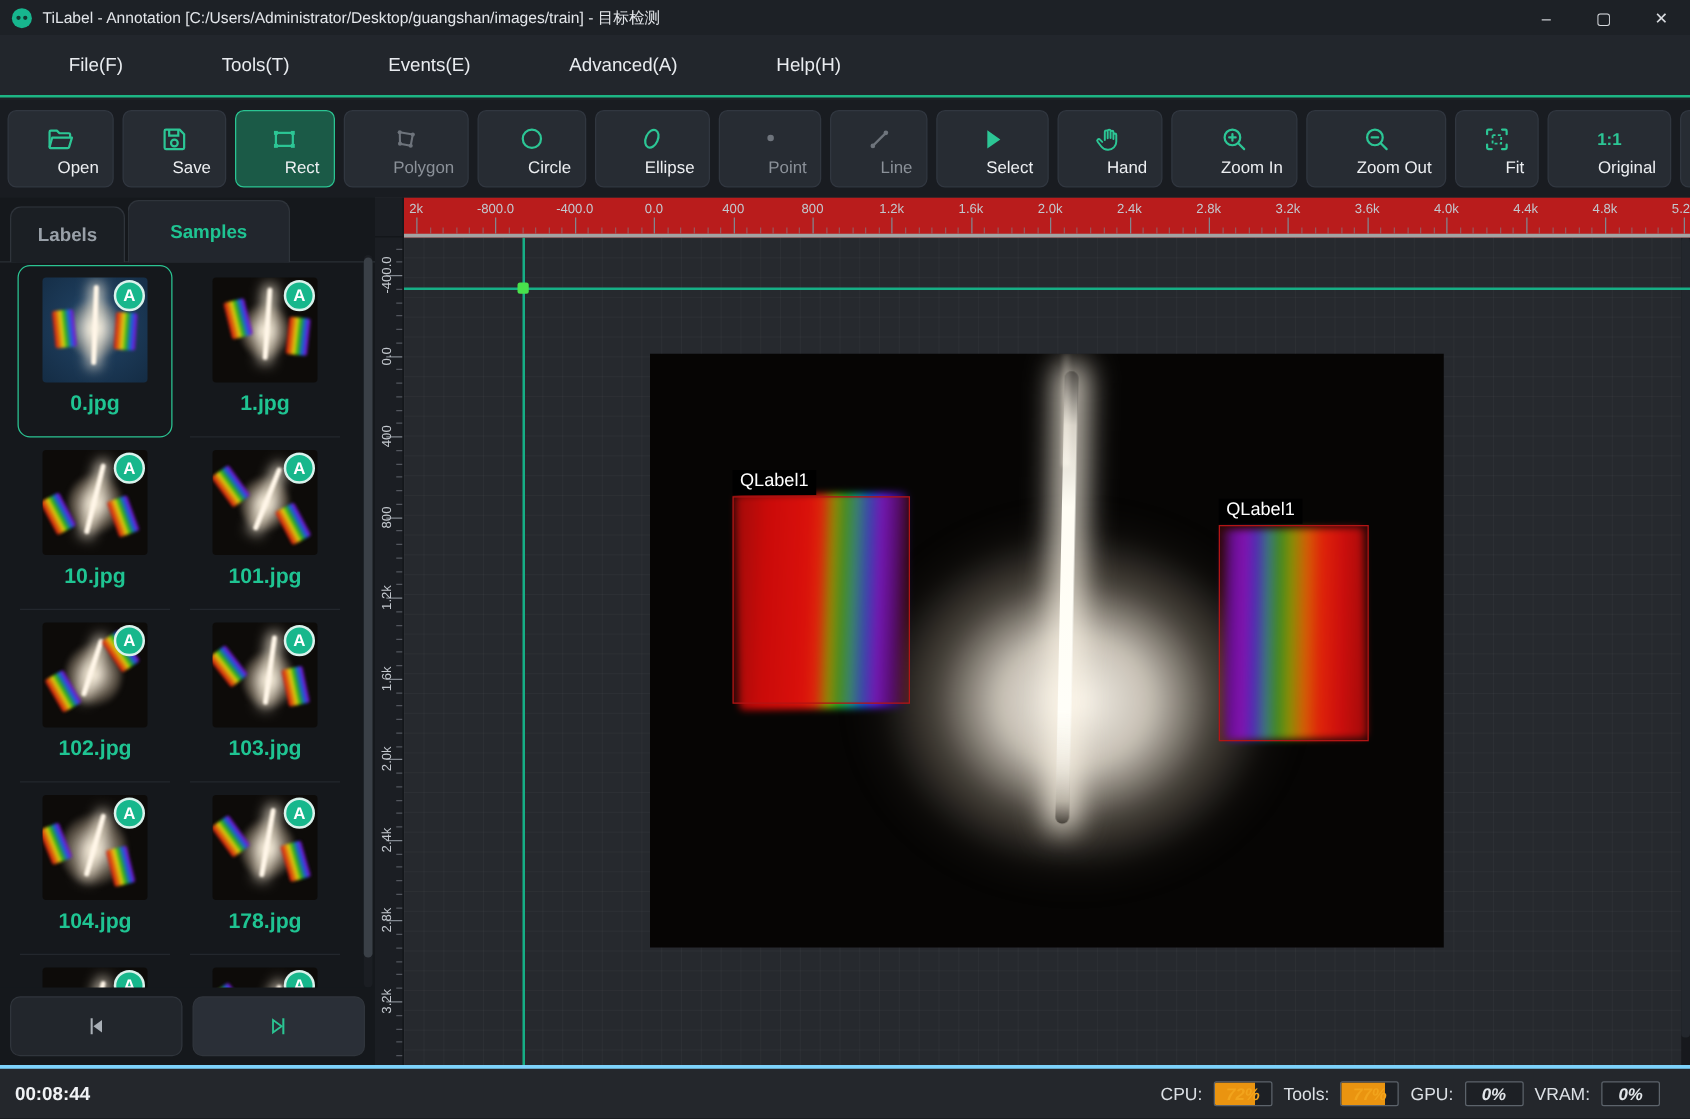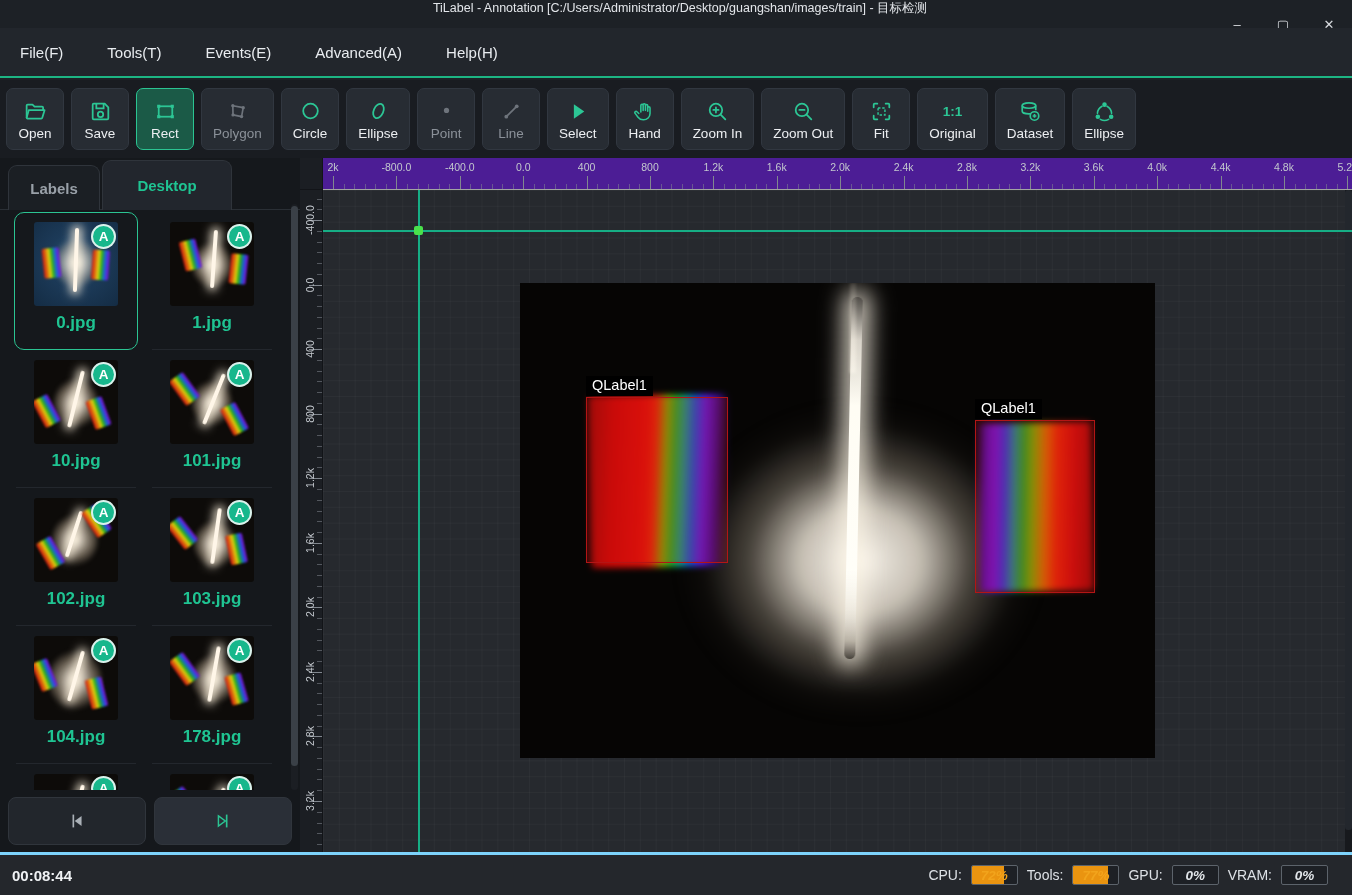--- a/index.html
+++ b/index.html
@@ -2,41 +2,41 @@
 <html><head>
 <meta charset="utf-8">
 <style>
   * { margin:0; padding:0; box-sizing:border-box; }
   html,body { background:#0c0e10; }
   .app { position:relative; width:1352px; height:895px; background:#1e2126;
          font-family:"Liberation Sans", sans-serif; overflow:hidden; color:#e8ebee; }
 
   
   .titlebar { position:absolute; left:0; top:0; right:0; height:28px; background:#1d2126;
-              display:flex; align-items:center;flex-direction:column; }
+              display:flex; align-items:center; }
   .app-icon { width:17px; height:17px; margin-left:9px; }
   .title-text { margin-left:8px; font-size:12.5px; color:#e3e6ea; }
   .win-controls { margin-left:auto; display:flex; height:100%; }
   .win-btn { width:46px; height:100%; display:flex; align-items:center; justify-content:center;
              font-size:13px; color:#d8dbdf; }
 
   
   .menubar { position:absolute; left:0; top:28px; right:0; height:50px; background:#22262c;
              border-bottom:2px solid #1db584; display:flex; align-items:center; gap:44px;
              padding-left:20px; }
-  .menu-item { font-size:15px; color:#e9ecf0; }
+  .menu-item { font-size:15px; color:#e9ecf0;margin-left:35px; }
 
   
   .toolbar { position:absolute; left:0; top:80px; right:0; height:78px; background:#191c21;
              display:flex; align-items:center; padding:0 6px; gap:7px; }
   .tool-btn { height:62px; min-width:58px; padding:0 11px; background:#272c33;
               border:1px solid #313740; border-radius:7px; display:flex; flex-direction:column;
               align-items:center; justify-content:center; gap:1px; flex:0 0 auto; }
   .tool-btn .icon { height:27px; display:flex; align-items:center; justify-content:center; color:#2cc695; }
-  .tool-btn .lbl { font-size:13.5px; color:#edeff2; }
+  .tool-btn .lbl { font-size:13.5px; color:#edeff2;margin-left:28px; }
   .tool-btn.active { background:#1b5a47; border:1.6px solid #2bc492; }
   .tool-btn.disabled .icon { color:#6e747c; }
   .tool-btn.disabled .lbl { color:#8b9199; }
 
   
   .left-panel { position:absolute; left:0; top:158px; width:300px; height:694px;
                 background:#15181c; overflow:hidden;padding-left:23px; }
   .tabs { position:absolute; left:0; top:0; width:100%; height:52px; border-bottom:1px solid #2a2f35; }
   .tab { position:absolute; border:1px solid #2f343b; border-bottom:none;
          border-radius:9px 9px 0 0; display:flex; align-items:center; justify-content:center;
@@ -76,22 +76,22 @@
                display:flex; align-items:center; gap:8px; padding:0 8px; }
   .nav-btn { flex:1; height:48px; background:#22262c; border:1px solid #30353c; border-radius:8px;
              display:flex; align-items:center; justify-content:center; }
   .nav-btn.next { background:#2a2f37; }
 
   
   .canvas-area { position:absolute; left:300px; top:158px; width:1052px; height:694px;
                  background:#26292e; overflow:hidden; }
   .ruler-corner { position:absolute; left:0; top:0; width:23px; height:32px; background:#1b1e23;
                   border-right:1px solid #121418; border-bottom:1px solid #121418; z-index:5; }
-  .ruler-h { position:absolute; left:23px; top:0; width:1029px; height:32px; background:#4c1d95;
-             border-bottom:1px solid #a3a3a3; overflow:hidden; z-index:4;text-align:center; }
+  .ruler-h { position:absolute; left:23px; top:0; width:1029px; height:32px; background:#b91c1c;
+             border-bottom:3px solid #a3a3a3; overflow:hidden; z-index:4;text-align:center; }
   .ruler-v { position:absolute; left:0; top:32px; width:23px; height:662px; background:#1b1e23;
              border-right:1px solid #121418; overflow:hidden; z-index:4; }
   .htick { position:absolute; bottom:0; width:1px; background:#81878f; }
   .vtick { position:absolute; right:0; height:1px; background:#81878f; }
   .hlabel { position:absolute; top:3px; transform:translateX(-50%); font-size:10.5px;
             color:#c3c8ce; white-space:nowrap; }
   .vlabel { position:absolute; left:10px; transform:translate(-50%,-50%) rotate(-90deg);
             font-size:10.5px; color:#c3c8ce; white-space:nowrap; }
 
   .grid { position:absolute; left:23px; top:32px; width:1029px; height:662px;
@@ -322,21 +322,21 @@
             <path d="M9.6 7A8.2 8.2 0 0 0 5.2 13.8M8 19.6a8.2 8.2 0 0 0 8 0M18.8 13.8A8.2 8.2 0 0 0 14.4 7" stroke="currentColor" stroke-width="1.5" fill="none" stroke-linecap="round"></path>
           </svg>
         </span>
         <span class="lbl">Ellipse</span>
       </div>
     </div>
 
   <div class="left-panel">
     <div class="tabs">
       <div class="tab t-labels">Labels</div>
-      <div class="tab t-samples">Desktop</div>
+      <div class="tab t-samples">Samples</div>
     </div>
     <div class="thumb-grid" id="thumbGrid">
         <div class="sample-cell selected">
           <div class="thumb" style="background: radial-gradient(circle at 50% 45%, rgb(44, 86, 124) 0%, rgb(28, 58, 88) 45%, rgb(20, 44, 68) 100%);">
             <div class="t-glow" style="left: 20px; top: 16px; width: 44px; height: 50px;"></div>
             <div class="t-streak" style="left: 40px; top: 6px; height: 64px; transform: rotate(2deg);"></div>
             <div class="t-spec" style="left: 9px; top: 26px; transform: rotate(-6deg);"></div>
             <div class="t-spec" style="left: 58px; top: 28px; transform: rotate(4deg);"></div>
             <div class="badge">A</div>
           </div>

